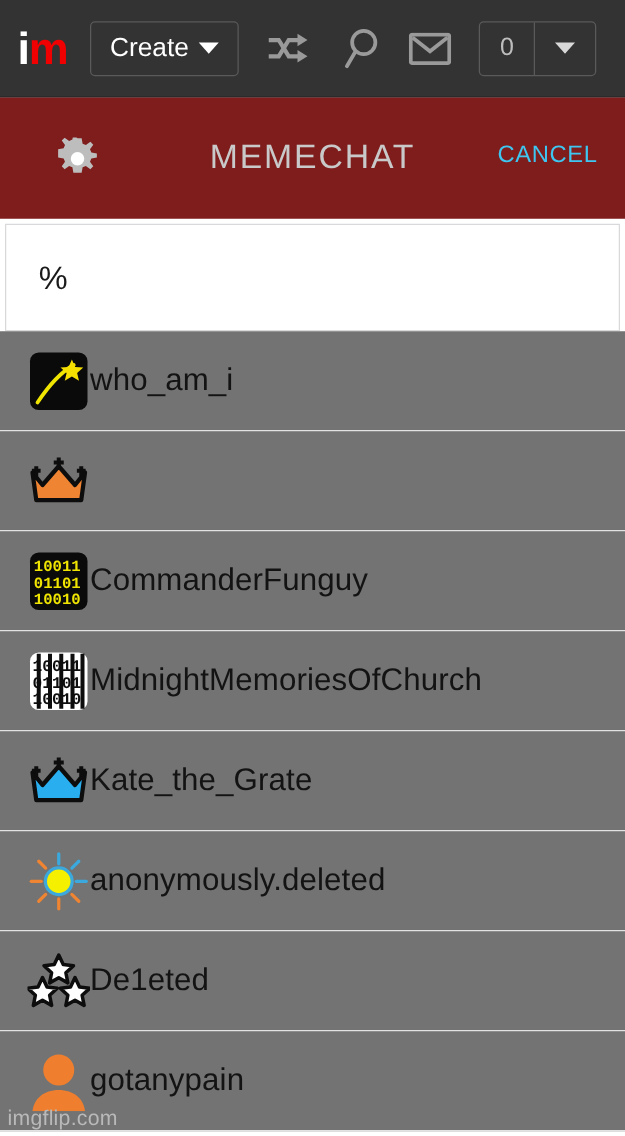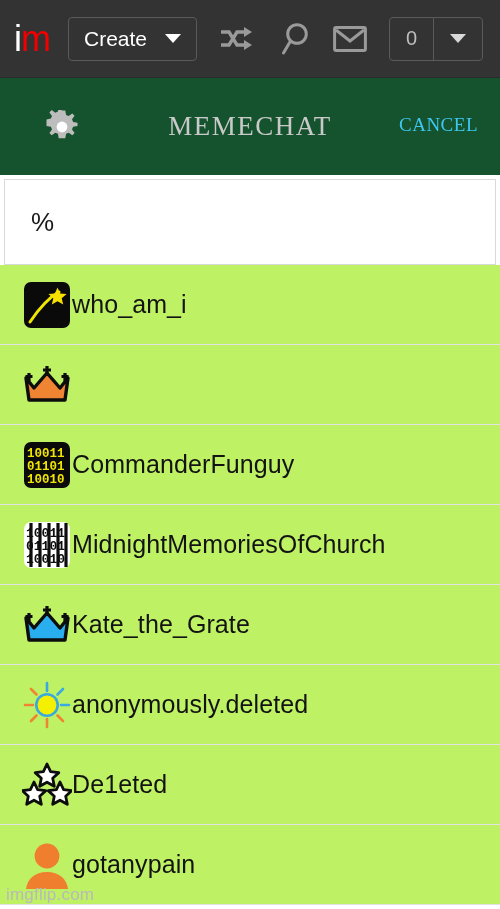--- a/index.html
+++ b/index.html
@@ -16,38 +16,38 @@
     height:78px;
     background:#333333;
     display:flex;
     align-items:center;
     padding:0 14px;
     gap:0;
     border-bottom:1px solid #2a2a2a;
   }
   #logo {
     font-size:36px;
-    font-weight:normal;
+    font-weight:bold;
     letter-spacing:-1px;
     line-height:1;
     margin-right:18px;
     user-select:none;
   }
   #logo .l-i { color:#ffffff; }
   #logo .l-m { color:#f00000; }
 
   #create-btn {
     border:1px solid #5a5a5a;
     border-radius:4px;
     color:#ffffff;
     font-size:21px;
     padding:9px 15px;
     display:flex;
     align-items:center;
-    gap:18px;
+    gap:8px;
     background:transparent;
     white-space:nowrap;
   }
   .caret-down {
     width:0;height:0;
     border-left:8px solid transparent;
     border-right:8px solid transparent;
     border-top:9px solid #ffffff;
   }
 
@@ -81,25 +81,24 @@
     width:48px;
     display:flex;
     align-items:center;
     justify-content:center;
   }
   #points-caret .caret-down { border-top-color:#d8d8d8; }
 
   
   #subheader {
     height:97px;
-    background:#14532d;
+    background:#7f1d1d;
     display:flex;
     align-items:center;
     position:relative;
-    font-family:Liberation Serif, serif;
   }
   #gear-btn {
     position:absolute;
     left:45px;
     top:50%;
     transform:translateY(-50%);
     display:flex;
     align-items:center;
   }
   #title-block {
@@ -155,21 +154,21 @@
   #search-input::placeholder { color:#bdbdbd; }
 
   
   #user-list { width:100%; }
   .user-row {
     height:80px;
     display:flex;
     align-items:center;
     padding-left:22px;
     border-bottom:1px solid #e2e2e4;
-    background:#bef264;
+    background:#737373;
   }
   .avatar {
     width:50px; height:50px;
     flex:0 0 50px;
     display:flex;
     align-items:center;
     justify-content:center;
   }
   .avatar svg { display:block; }
   .user-name {

